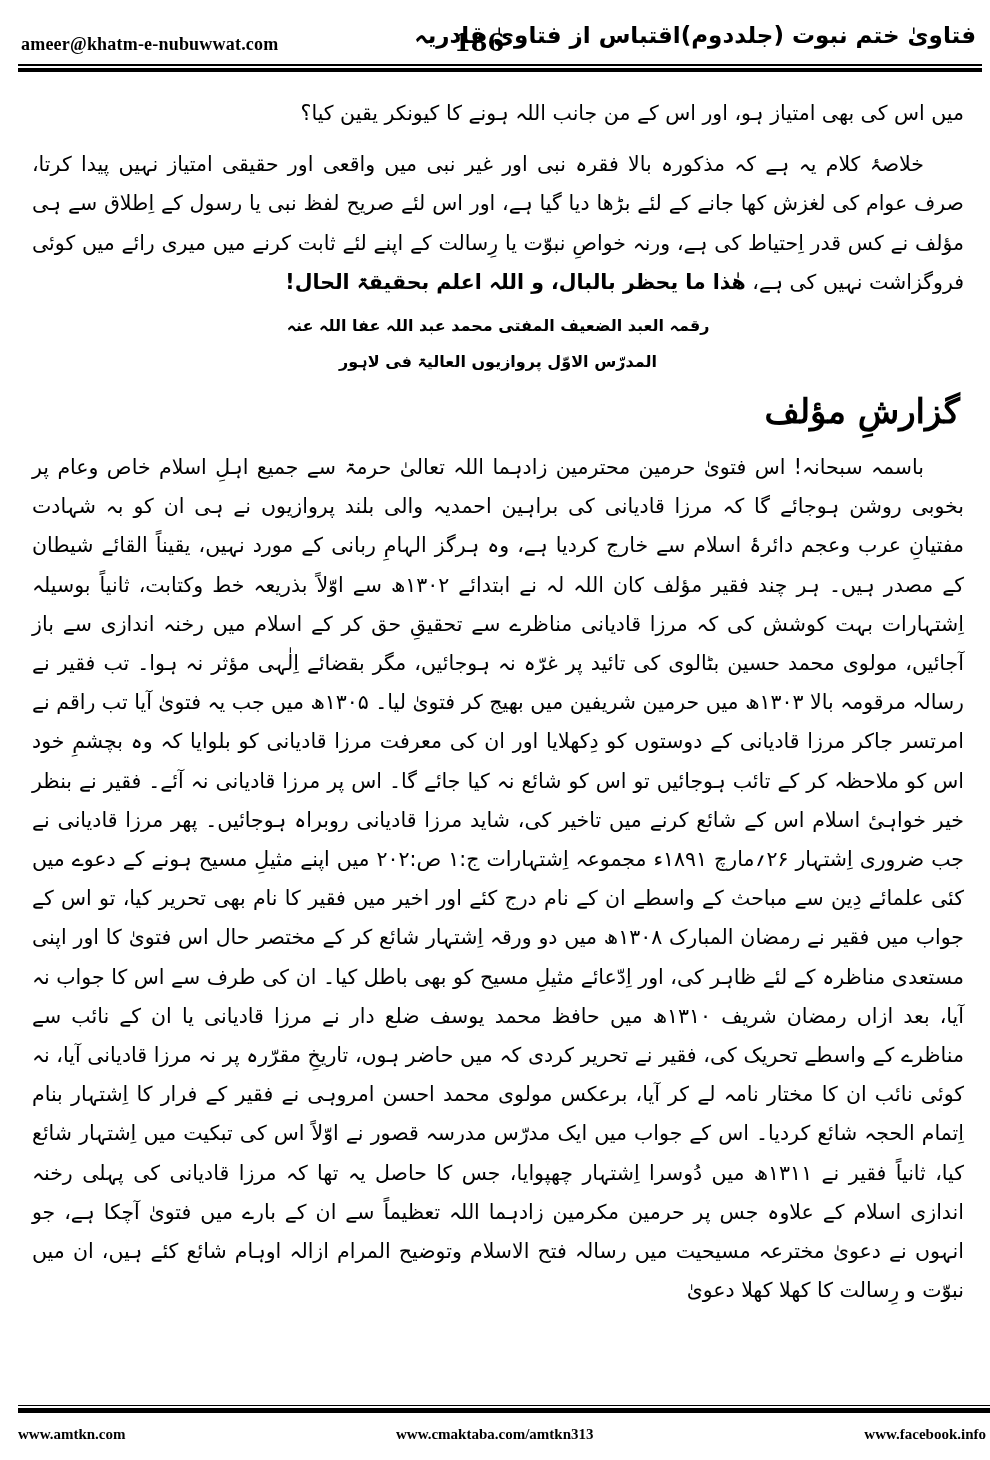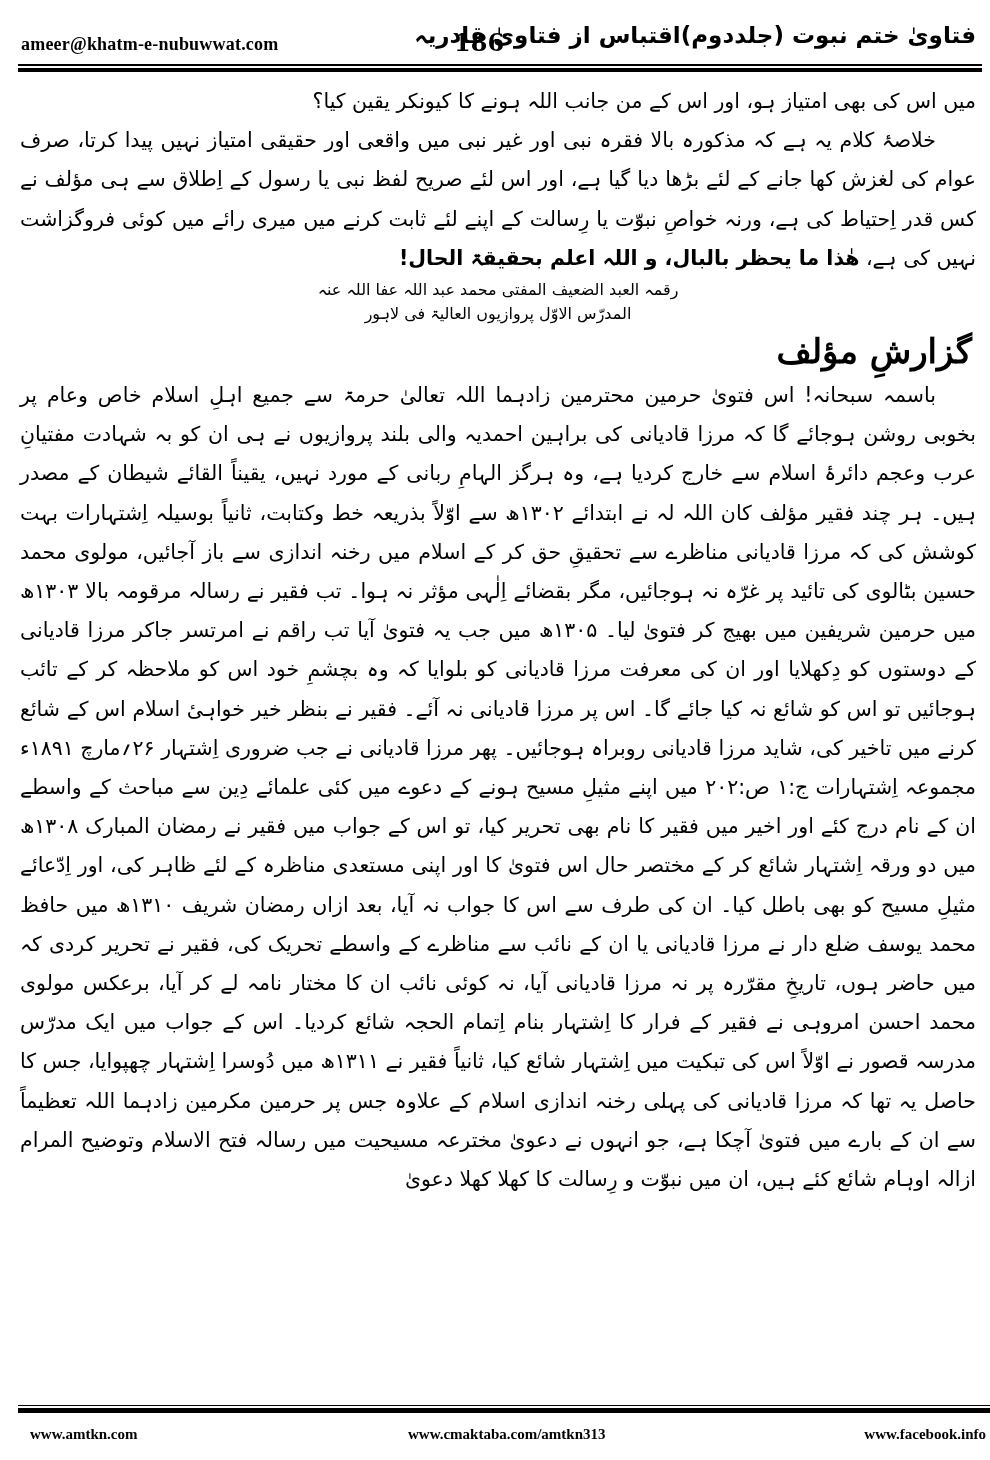--- a/index.html
+++ b/index.html
@@ -6,32 +6,32 @@
     body { width: 990px; height: 1460px; position: relative; overflow: hidden; color: #000; }
     .header { position: absolute; left: 21px; right: 14px; top: 28px; height: 34px; }
     .header .email { position: absolute; left: 0; top: 6px; font-family: "Liberation Serif", serif; font-weight: bold; font-size: 18px; letter-spacing: 0.2px; }
     .header .pageno { position: absolute; left: 433px; top: 0; font-family: "DejaVu Serif", serif; font-weight: bold; font-size: 24px; direction: rtl; }
     .header .title { position: absolute; right: 0; top: -6px; font-family: "DejaVu Sans", sans-serif; font-weight: bold; font-size: 23px; direction: rtl; }
     .rule-top { position: absolute; left: 18px; right: 8px; top: 64px; }
     .rule-top .thin { height: 2px; background: #000; }
     .rule-top .gap { height: 2px; }
     .rule-top .thick { height: 4px; background: #000; }
     .content { position: absolute; left: 20px; right: 14px; top: 82px; direction: rtl; font-family: "DejaVu Sans", sans-serif; font-size: 20.5px; line-height: 39.2px; text-align: justify; text-align-last: right; }
-    .content p { margin: 0; }
+    .content p { margin: 12px; }
     .content .indent { text-indent: 40px; }
     .content .bold-ar { font-weight: bold; }
-    .sig { text-align: center; text-align-last: center; font-weight: normal; font-size: 16px; line-height: 24px; }
+    .sig { text-align: center; text-align-last: center; font-weight: bold; font-size: 16px; line-height: 24px; }
     .sig1 { margin-top: 18px; }
     .sig2 { margin-top: 20px; }
     .section-title { font-family: "DejaVu Serif", serif; font-weight: bold; font-size: 34px; line-height: 50px; margin-top: 28px; margin-bottom: 8px; text-align: center; text-align-last: right; padding-right: 4px; }
     .rule-bottom { position: absolute; left: 18px; right: 0; top: 1405px; }
     .rule-bottom .thin { height: 1px; background: #000; }
     .rule-bottom .gap { height: 2px; }
     .rule-bottom .thick { height: 5px; background: #000; }
-    .footer { position: absolute; left: 18px; right: 4px; top: 1426px; height: 22px; font-family: "Liberation Serif", serif; font-weight: bold; font-size: 15px; margin-left: 12px; }
+    .footer { position: absolute; left: 18px; right: 4px; top: 1426px; height: 22px; font-family: "Liberation Serif", serif; font-weight: bold; font-size: 15px; }
     .footer .f-left { position: absolute; left: 0; top: 0; }
     .footer .f-center { position: absolute; left: 378px; top: 0; }
     .footer .f-right { position: absolute; right: 0; top: 0; }
   </style>
 </head>
 <body>
 
 <div class="header">
   <span class="email">ameer@khatm-e-nubuwwat.com</span>
   <span class="pageno">186</span>

